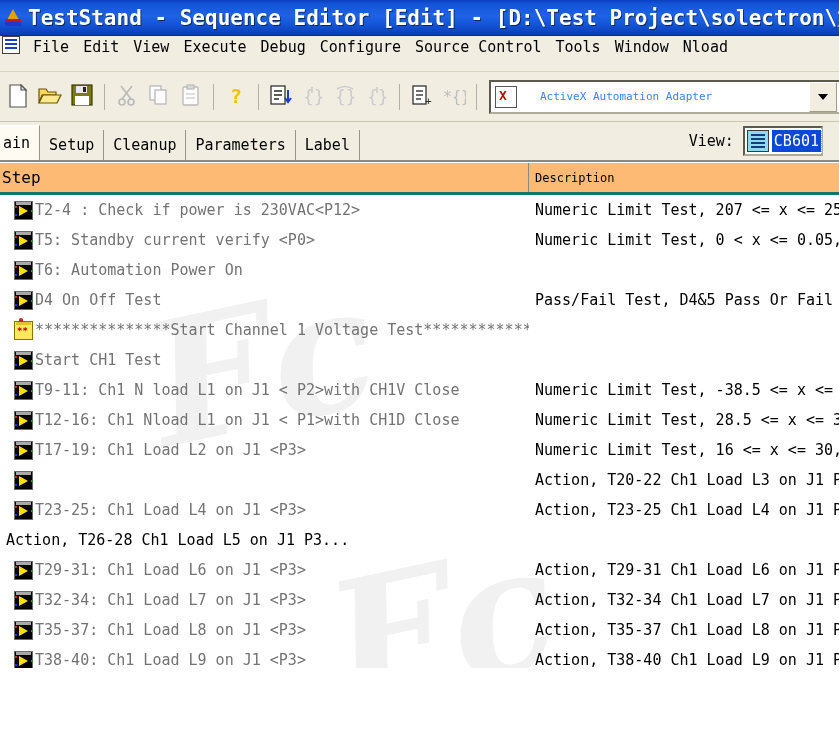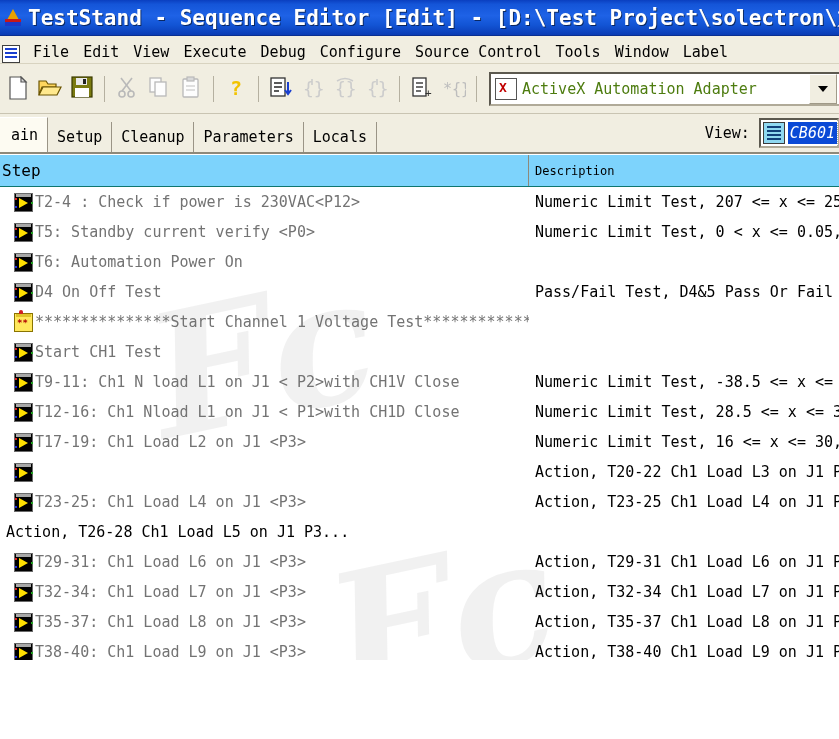--- a/index.html
+++ b/index.html
@@ -56,24 +56,24 @@
     font-weight: bold;
     letter-spacing: 0px;
     white-space: nowrap;
     text-shadow: 1px 1px 0 rgba(0,0,0,0.55);
     font-family: "DejaVu Sans Mono", "Liberation Mono", monospace;
     overflow: hidden;
   }
 
   
   .menubar {
-    height: 28px;
+    height: 36px;
     background: #f1eee1;
     display: flex;
-    align-items: flex-end;
+    align-items: flex-start;
     padding-left: 2px;
     box-sizing: border-box;
     border-bottom: 1px solid #d8d3c0;
   }
   .menu-sysicon {
     width: 16px; height: 16px;
     border: 1px solid #404040;
     background: #ffffff;
     position: relative;
     margin-right: 6px;
@@ -140,24 +140,25 @@
     background: #fff;
     position: relative;
   }
   .adapter-icon .x {
     position: absolute; left: 3px; top: 2px;
     color: #c00000; font-size: 13px; font-weight: bold;
     line-height: 13px;
     font-family: "DejaVu Sans Mono", monospace;
   }
   .adapter-label {
-    font-size: 15px;
-    color: #4d7c0f;
+    font-size: 11px;
+    color: #3b82f6;
     white-space: nowrap;
     flex: 1 1 auto;
+    margin-left: 18px;
   }
   .combo-arrow {
     width: 26px; height: 28px;
     flex: 0 0 26px;
     background: #f1eee1;
     border: 1px solid #a09a88;
     border-top-color: #ffffff;
     border-left-color: #ffffff;
     display: flex; align-items: center; justify-content: center;
     margin-right: 2px;
@@ -175,21 +176,21 @@
     height: 40px;
     background: #f1eee1;
     position: relative;
     box-sizing: border-box;
     border-bottom: 2px solid #8e897a;
   }
   .tabstrip {
     display: flex;
     align-items: flex-end;
     height: 100%;
-    padding-left: 8px;
+    padding-left: 0;
   }
   .tab {
     height: 30px;
     padding: 0 9px;
     font-size: 15px;
     color: #000;
     display: flex;
     align-items: center;
     border-right: 1px solid #9a9486;
     background: transparent;
@@ -198,40 +199,39 @@
   .tab.active {
     background: #fdfbf2;
     border-top: 1px solid #ffffff;
     border-left: 1px solid #ffffff;
     height: 34px;
     margin-left: -14px;
     padding-left: 16px;
   }
   .view-area {
     position: absolute;
-    right: 0;
+    right: 16px;
     top: 2px;
     display: flex;
     align-items: center;
     height: 34px;
   }
   .view-label {
     font-size: 15px;
     color: #000;
     margin-right: 9px;
   }
   .view-combo {
     height: 30px;
     background: #ffffff;
     border: 2px inset #b0aa98;
     display: flex;
     align-items: center;
     box-sizing: border-box;
     padding: 0 0 0 2px;
-    font-style: italic;
   }
   .view-icon {
     width: 20px; height: 20px;
     flex: 0 0 20px;
     border: 1px solid #3a3a3a;
     background: #8fd8f0;
     position: relative;
     margin-right: 3px;
   }
   .view-icon::before {
@@ -245,25 +245,25 @@
     color: #ffffff;
     font-size: 15px;
     padding: 2px 2px;
     white-space: nowrap;
     outline: 1px dotted #ffffff;
   }
 
   
   .colheader {
     height: 33px;
-    background: #7dd3fc;
+    background: #fdba74;
     display: flex;
     align-items: flex-start;
     box-sizing: border-box;
-    border-bottom: 1px solid #0f766e;
+    border-bottom: 3px solid #0f766e;
     border-top: 1px solid #ffffff;
   }
   .col-step {
     flex: 0 0 529px;
     font-size: 16px;
     padding-left: 2px;
     box-sizing: border-box;
     border-right: 1px solid #8e897a;
     height: 100%;
     display: flex;
@@ -390,21 +390,21 @@
   <div class="menu-sysicon"></div>
   <div class="menu-item">File</div>
   <div class="menu-item">Edit</div>
   <div class="menu-item">View</div>
   <div class="menu-item">Execute</div>
   <div class="menu-item">Debug</div>
   <div class="menu-item">Configure</div>
   <div class="menu-item">Source Control</div>
   <div class="menu-item">Tools</div>
   <div class="menu-item">Window</div>
-  <div class="menu-item">Label</div>
+  <div class="menu-item">Nload</div>
 </div>
 
 <div class="toolbar">
 
   <div class="tb-btn">
     <span class="ico">
       <svg width="22" height="24" viewBox="0 0 22 24">
         <polygon points="3,1 14,1 19,6 19,23 3,23" fill="#ffffff" stroke="#555" stroke-width="1.2"></polygon>
         <polygon points="14,1 14,6 19,6" fill="#dcdcdc" stroke="#555" stroke-width="1.2"></polygon>
       </svg>
@@ -559,21 +559,21 @@
     <div class="tab">
         <span>Setup</span>
       </div>
     <div class="tab">
         <span>Cleanup</span>
       </div>
     <div class="tab">
         <span>Parameters</span>
       </div>
     <div class="tab">
-        <span>Locals</span>
+        <span>Label</span>
       </div>
   </div>
   <div class="view-area">
     <div class="view-label">View:</div>
     <div class="view-combo">
       <div class="view-icon"></div>
       <div class="view-selected">CB601</div>
     </div>
   </div>
 </div>

